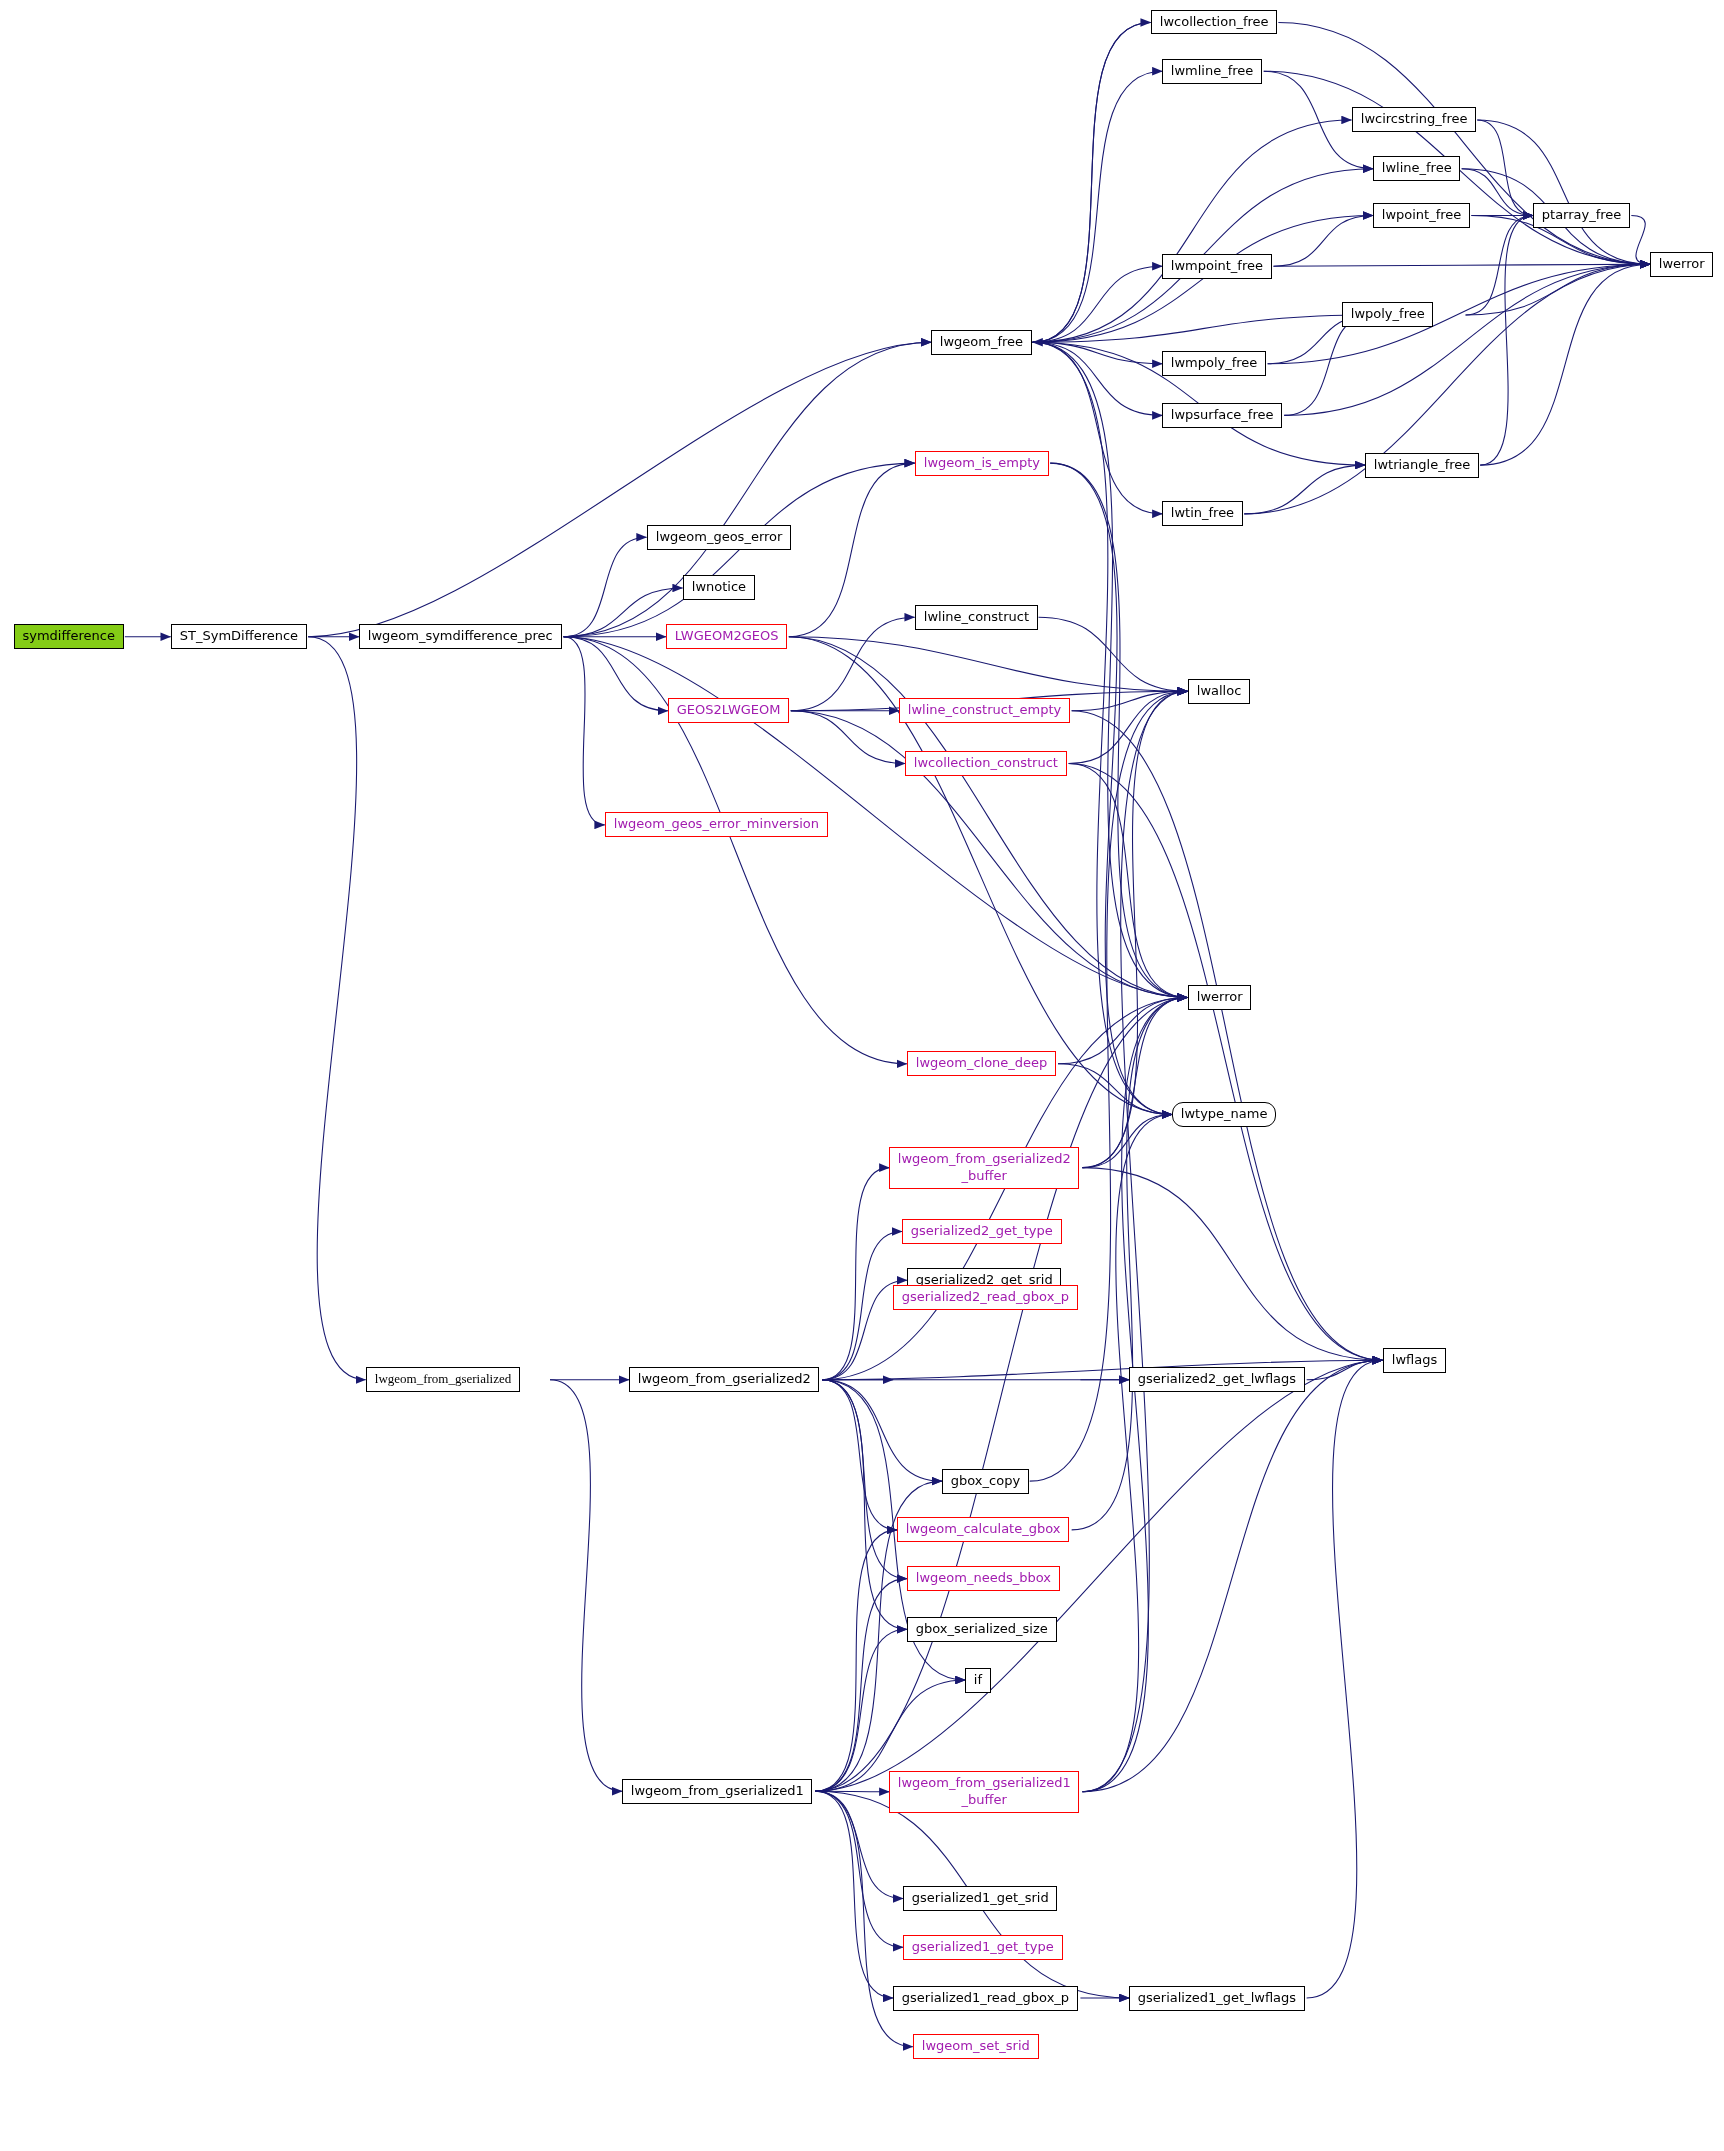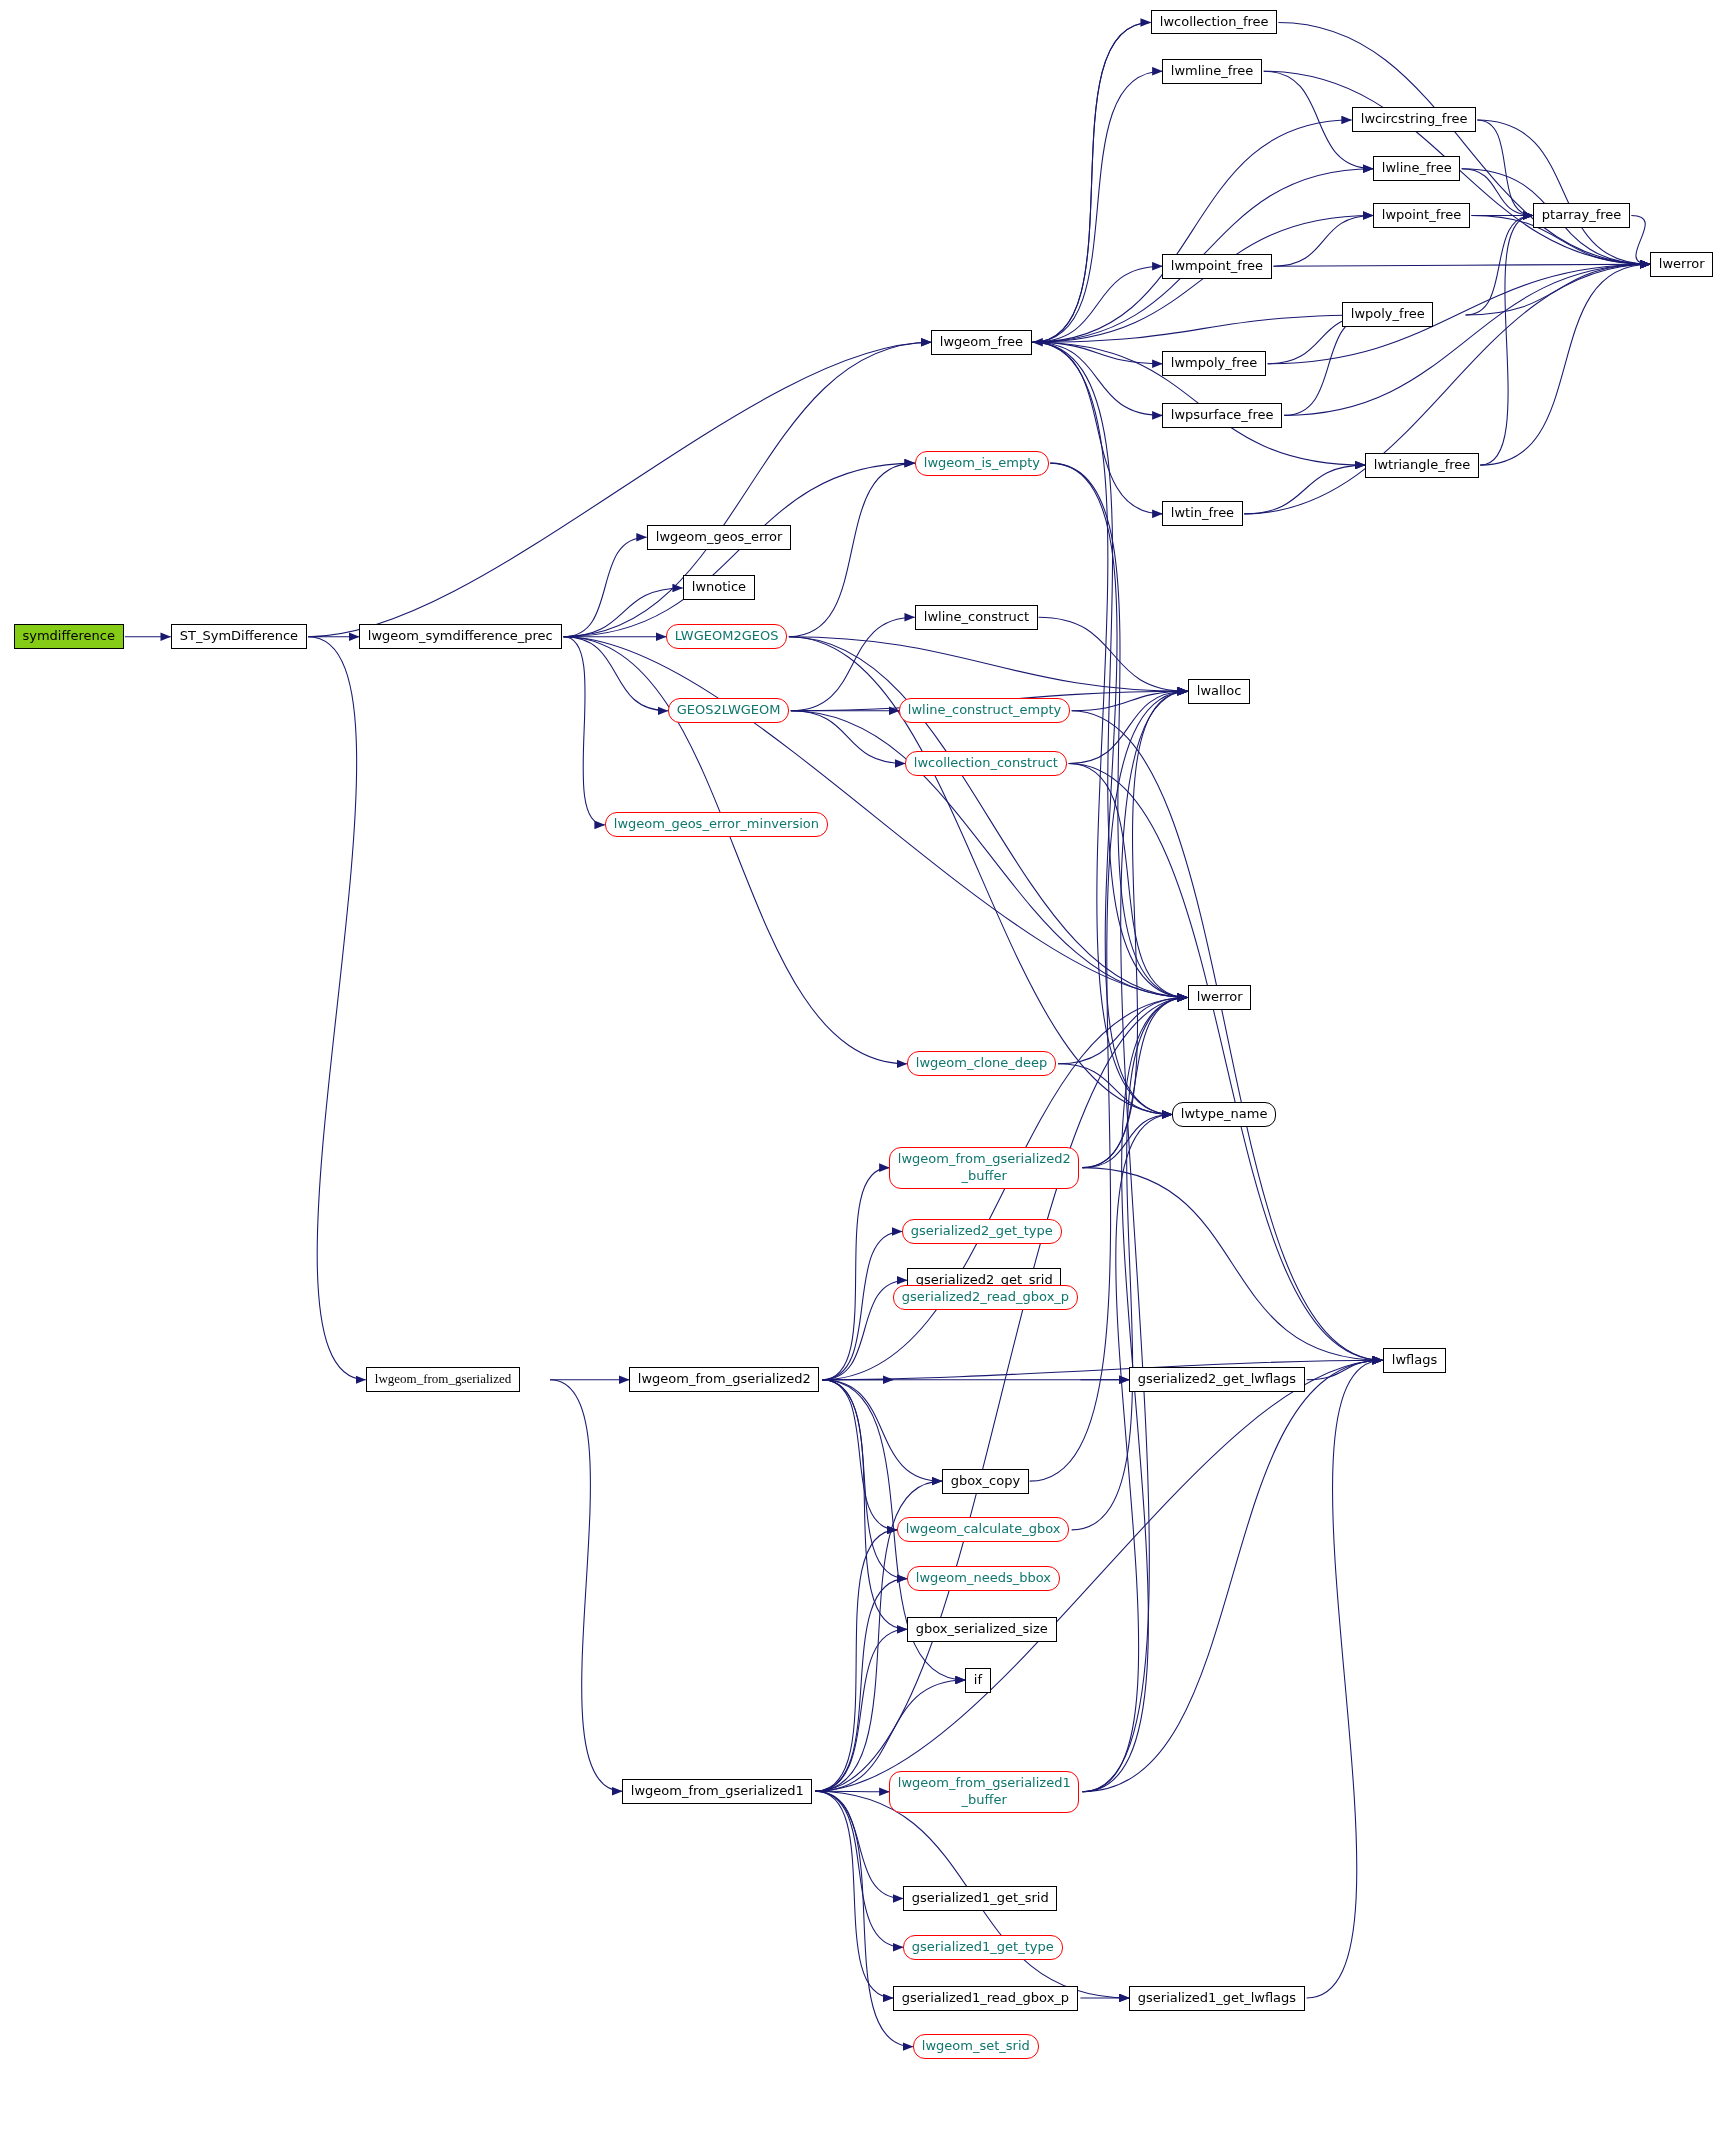--- a/index.html
+++ b/index.html
@@ -19,21 +19,21 @@
     background: #ffffff;
     color: #000000;
     font-size: 13px;
     line-height: 1.3;
     padding: 2.9px 7.8px;
     white-space: pre-line;
     text-align: center;
     cursor: pointer;
     z-index: 2;
   }
-  .node.truncated { border-color: #ff0000; color: #0f766e; border-radius: 12px; }
+  .node.truncated { border-color: #ff0000; color: #a21caf; }
   .node.root { background: #84cc16; color: #000000; }
 </style>
 </head>
 <body>
 
 <div id="graph-canvas">
   <svg id="edge-layer" width="1724" height="2151" viewBox="0 0 1768 2206">
     <defs>
       <marker id="arrowhead" viewBox="0 0 10 8" markerWidth="11" markerHeight="9" refX="9.5" refY="4" orient="auto" markerUnits="userSpaceOnUse">
         <path d="M 0 0 L 10 4 L 0 8 Z" fill="#191970"></path>

